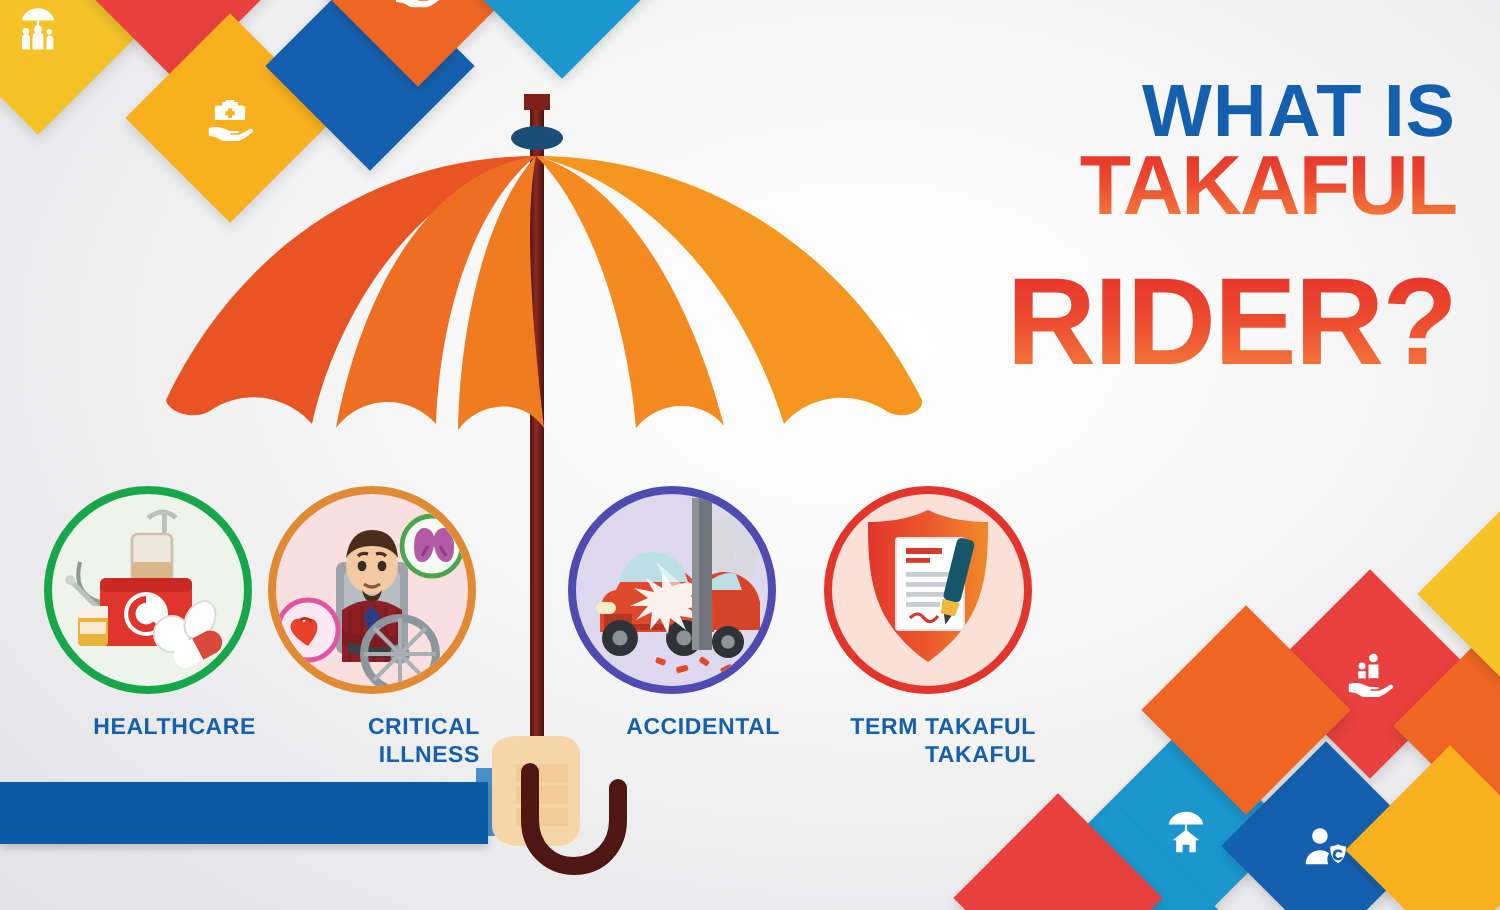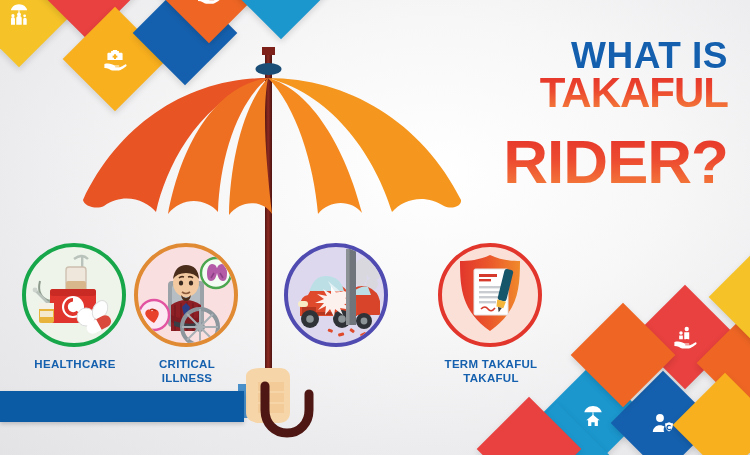--- a/index.html
+++ b/index.html
@@ -47,21 +47,21 @@
     -webkit-text-fill-color:transparent;
   }
 
   
   #bluebar{
     position:absolute;left:0;top:391px;width:244px;height:31px;
     background:#0a5ba3;box-shadow:0 2px 4px rgba(0,0,0,.18);
   }
 
   
-  .cat{position:absolute;width:106px;text-align:center;}
+  .cat{position:absolute;width:106px;text-align:right;}
   .circ{
     position:relative;width:104px;height:104px;border-radius:50%;
     box-sizing:border-box;overflow:hidden;
   }
   .clabel{
     margin-top:11px;font-size:11.5px;font-weight:bold;color:#1560ae;
     letter-spacing:.3px;line-height:1.18;
   }
 
   .c1{border:4px solid #17a74a;background:#eef4ea;}
@@ -330,23 +330,24 @@
         <rect x="58" y="2" width="3.6" height="76" fill="#8b9195"></rect>
 
         <g fill="#e04a2c">
           <rect x="40" y="82" width="5" height="3" rx="1" transform="rotate(20 42 83)"></rect>
           <rect x="50" y="86" width="6" height="3" rx="1" transform="rotate(-15 53 87)"></rect>
           <rect x="62" y="82" width="5" height="3" rx="1" transform="rotate(35 64 83)"></rect>
           <rect x="72" y="86" width="6" height="3" rx="1" transform="rotate(-25 75 87)"></rect>
         </g>
       </svg>
     </div>
-  </div>
-
-  <div class="cat" style="left:412px;top:243px;margin-left:26px;">
+    <div class="clabel">ACCIDENTAL</div>
+  </div>
+
+  <div class="cat" style="left:412px;top:243px;">
     <div class="circ c4">
       <svg width="96" height="96" viewBox="0 0 96 96">
         <defs>
           <linearGradient id="gShield" x1="0" y1="0" x2="1" y2="0">
             <stop offset="0%" stop-color="#e2362c"></stop>
             <stop offset="52%" stop-color="#eb5a2b"></stop>
             <stop offset="100%" stop-color="#f08a2b"></stop>
           </linearGradient>
         </defs>
         <path d="M48 8 c10 5 22 6 30 6 c0 28-2 50-30 70 C20 64 18 42 18 14 c8 0 20-1 30-6z" fill="url(#gShield)"></path>

